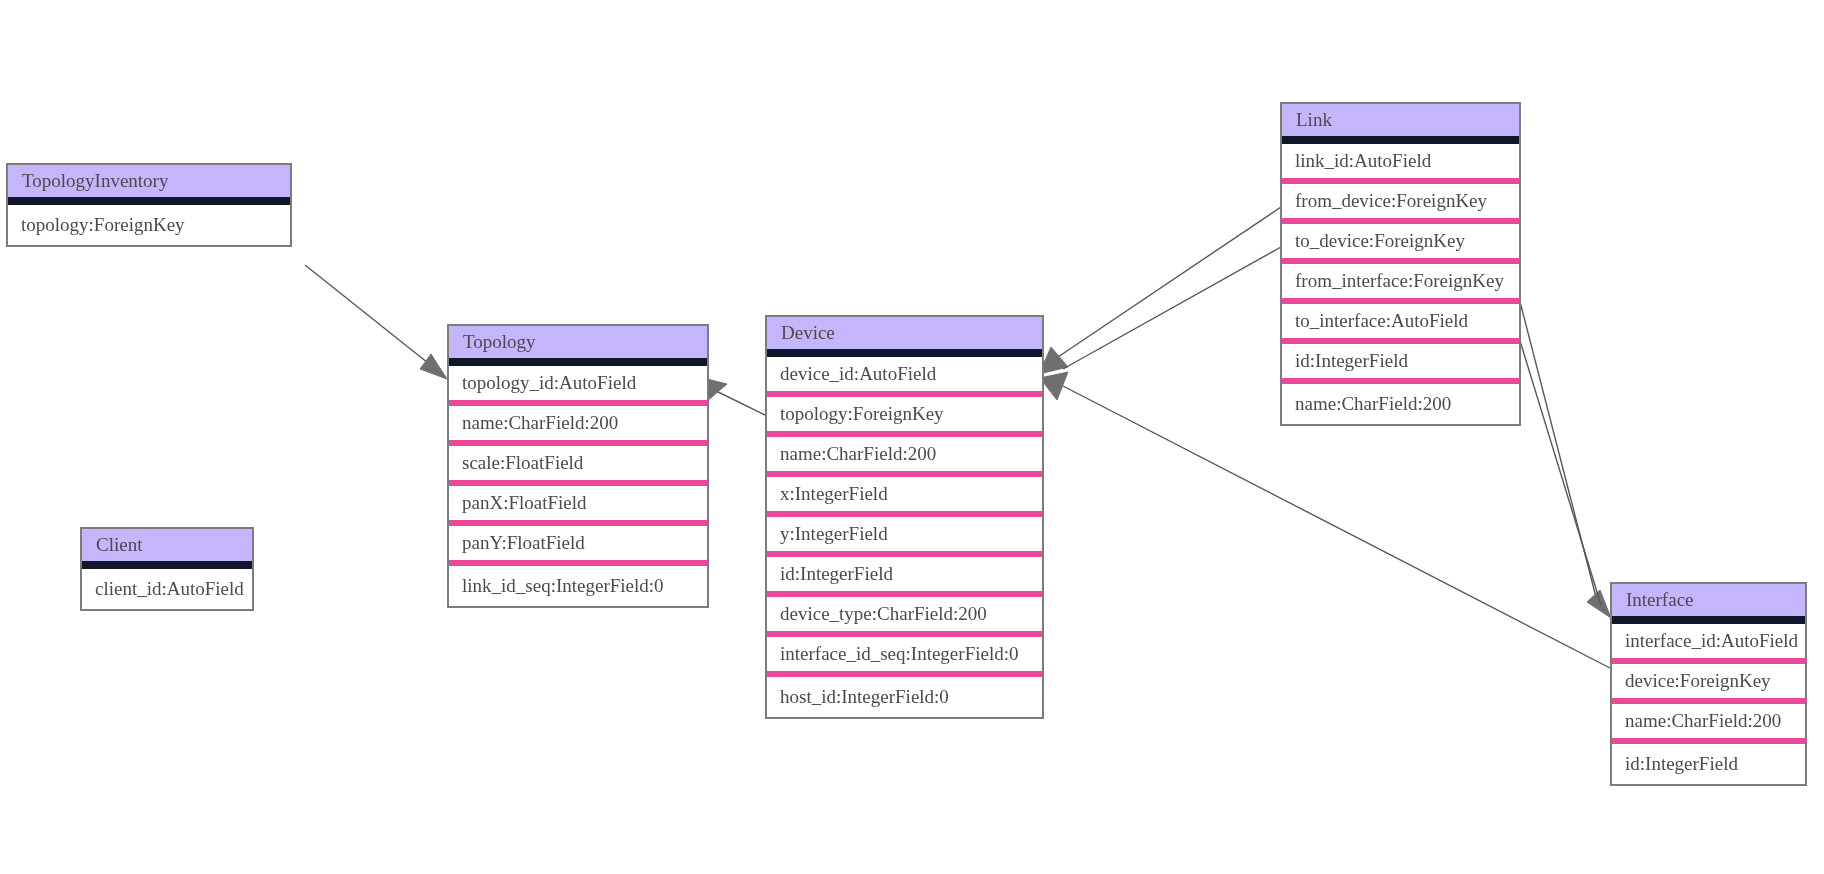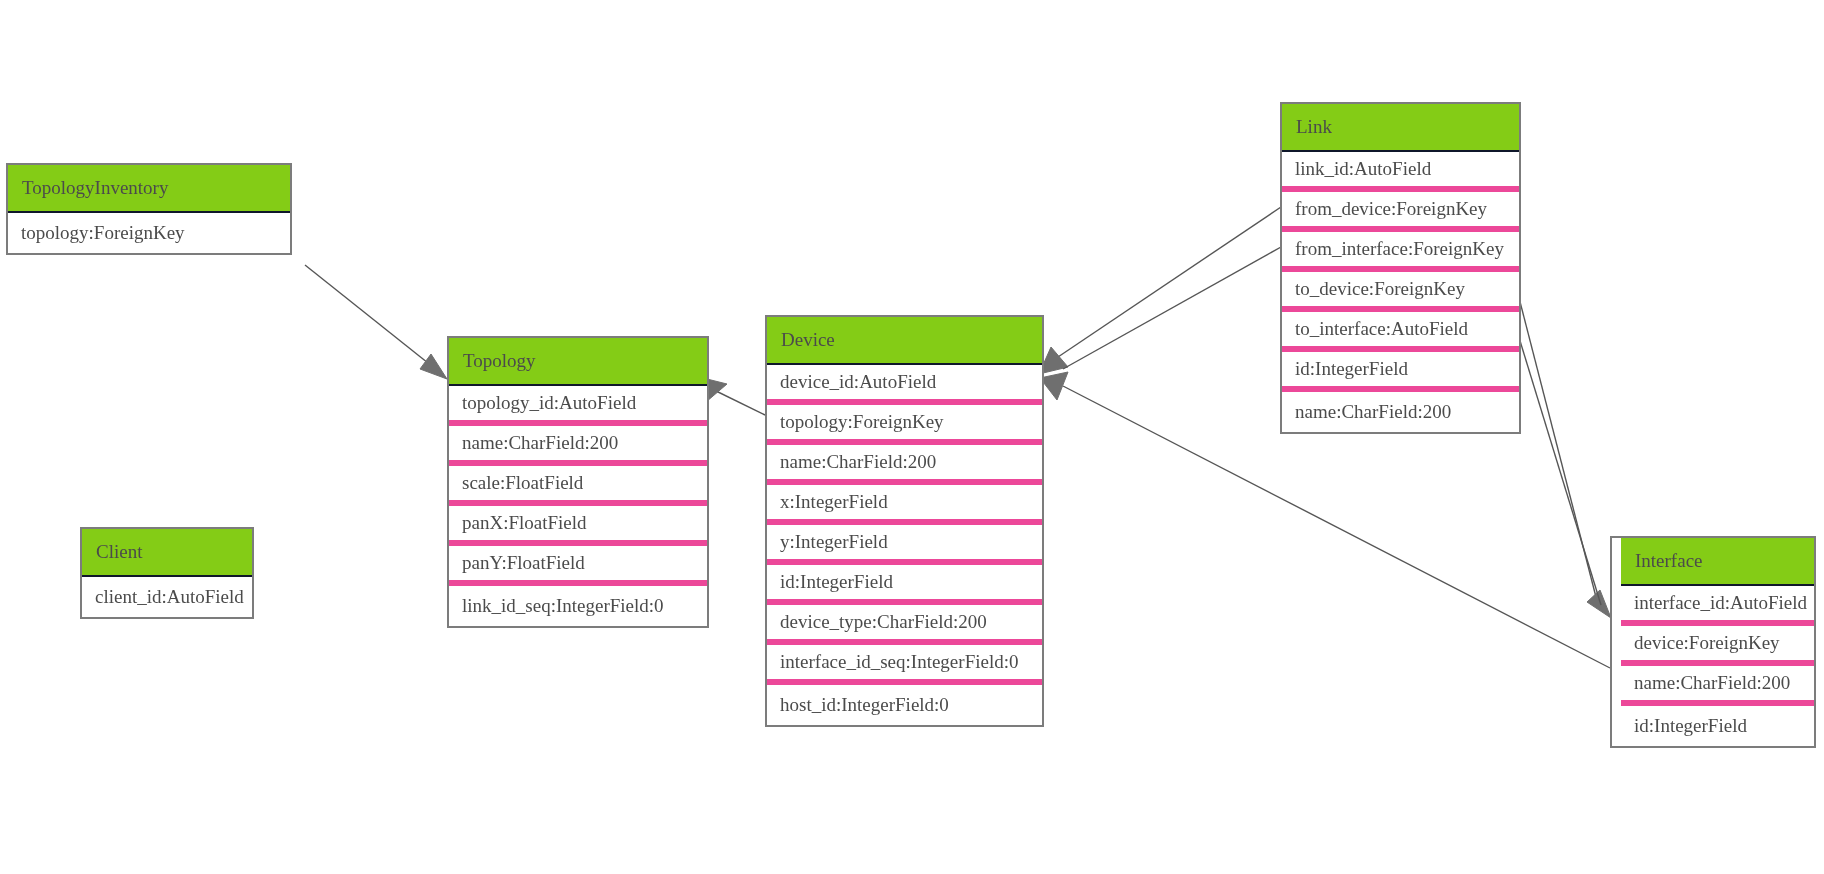--- a/index.html
+++ b/index.html
@@ -18,23 +18,23 @@
   }
   .entity {
     position: absolute;
     background: #ffffff;
     border: 2px solid #7c7c7c;
     color: #4b4b4b;
     font-size: 19px;
     box-sizing: content-box;
   }
   .entity-header {
-    height: 48px;
-    background: #84cc16;
-    border-bottom: 2px solid #0f172a;
+    height: 40px;
+    background: #c4b5fd;
+    border-bottom: 8px solid #0f172a;
     display: flex;
     align-items: center;
     padding: 0 14px;
     box-sizing: border-box;
     white-space: nowrap;
   }
   .entity-row {
     height: 40px;
     border-bottom: 6px solid #ec4899;
     display: flex;
@@ -62,21 +62,21 @@
       <polygon points="1040,378 1068,372 1057,400" fill="#6f6f6f" stroke="#6f6f6f"></polygon>
       <polyline points="1517,290 1596,597" fill="none" stroke="#565656" stroke-width="1.4"></polyline>
       <polygon points="1611,618 1587,602 1600,590" fill="#6f6f6f" stroke="#6f6f6f"></polygon>
       <polyline points="1517,331 1601,605" fill="none" stroke="#565656" stroke-width="1.4"></polyline>
     </svg>
   <div id="entities">
       <div class="entity" style="left: 6px; top: 163px; width: 282px;">
         <div class="entity-header">TopologyInventory</div>
         <div class="entity-row">topology:ForeignKey</div>
       </div>
-      <div class="entity" style="left: 447px; top: 336px; width: 258px; text-align: center;">
+      <div class="entity" style="left: 447px; top: 324px; width: 258px; text-align: center;">
         <div class="entity-header">Topology</div>
         <div class="entity-row">topology_id:AutoField</div>
         <div class="entity-row">name:CharField:200</div>
         <div class="entity-row">scale:FloatField</div>
         <div class="entity-row">panX:FloatField</div>
         <div class="entity-row">panY:FloatField</div>
         <div class="entity-row">link_id_seq:IntegerField:0</div>
       </div>
       <div class="entity" style="left: 80px; top: 527px; width: 170px;">
         <div class="entity-header">Client</div>
@@ -91,27 +91,27 @@
         <div class="entity-row">y:IntegerField</div>
         <div class="entity-row">id:IntegerField</div>
         <div class="entity-row">device_type:CharField:200</div>
         <div class="entity-row">interface_id_seq:IntegerField:0</div>
         <div class="entity-row">host_id:IntegerField:0</div>
       </div>
       <div class="entity" style="left: 1280px; top: 102px; width: 237px;">
         <div class="entity-header">Link</div>
         <div class="entity-row">link_id:AutoField</div>
         <div class="entity-row">from_device:ForeignKey</div>
+        <div class="entity-row">to_device:ForeignKey</div>
         <div class="entity-row">from_interface:ForeignKey</div>
-        <div class="entity-row">to_device:ForeignKey</div>
         <div class="entity-row">to_interface:AutoField</div>
         <div class="entity-row">id:IntegerField</div>
         <div class="entity-row">name:CharField:200</div>
       </div>
-      <div class="entity" style="left: 1610px; top: 536px; width: 193px; padding-left: 9px;">
+      <div class="entity" style="left: 1610px; top: 582px; width: 193px;">
         <div class="entity-header">Interface</div>
         <div class="entity-row">interface_id:AutoField</div>
         <div class="entity-row">device:ForeignKey</div>
         <div class="entity-row">name:CharField:200</div>
         <div class="entity-row">id:IntegerField</div>
       </div>
     </div>
 </div>
 
 </body></html>

